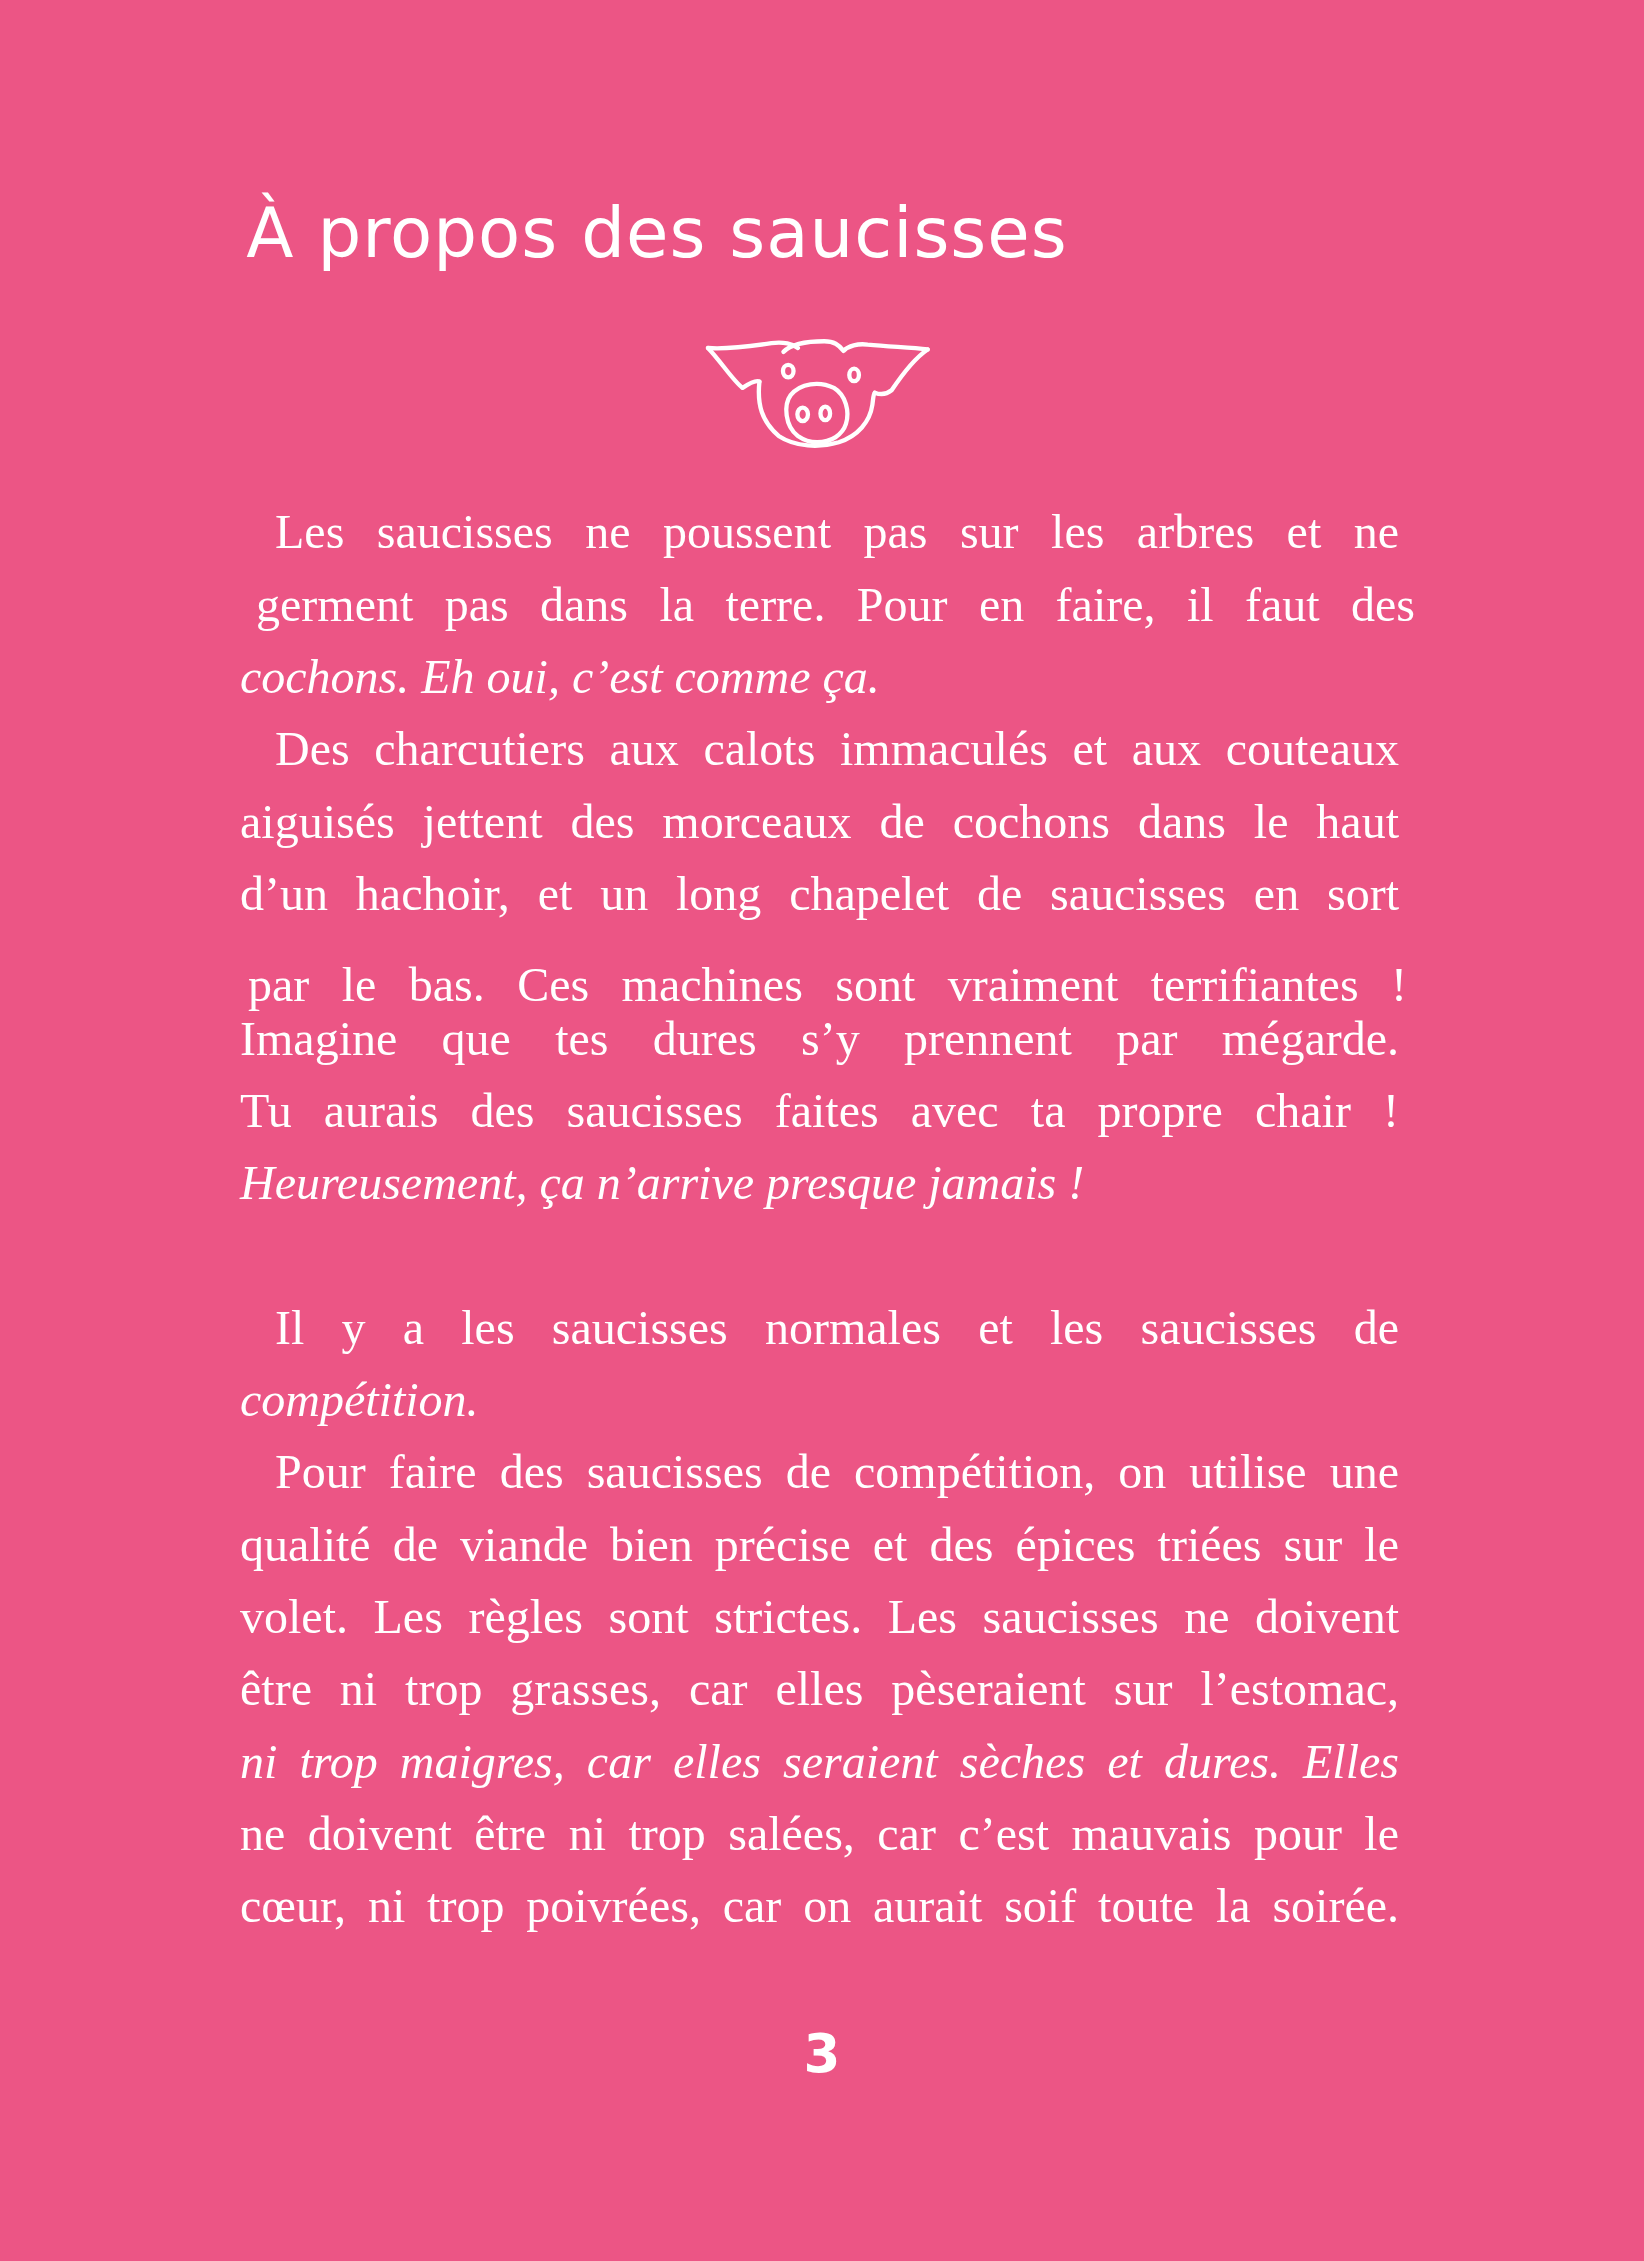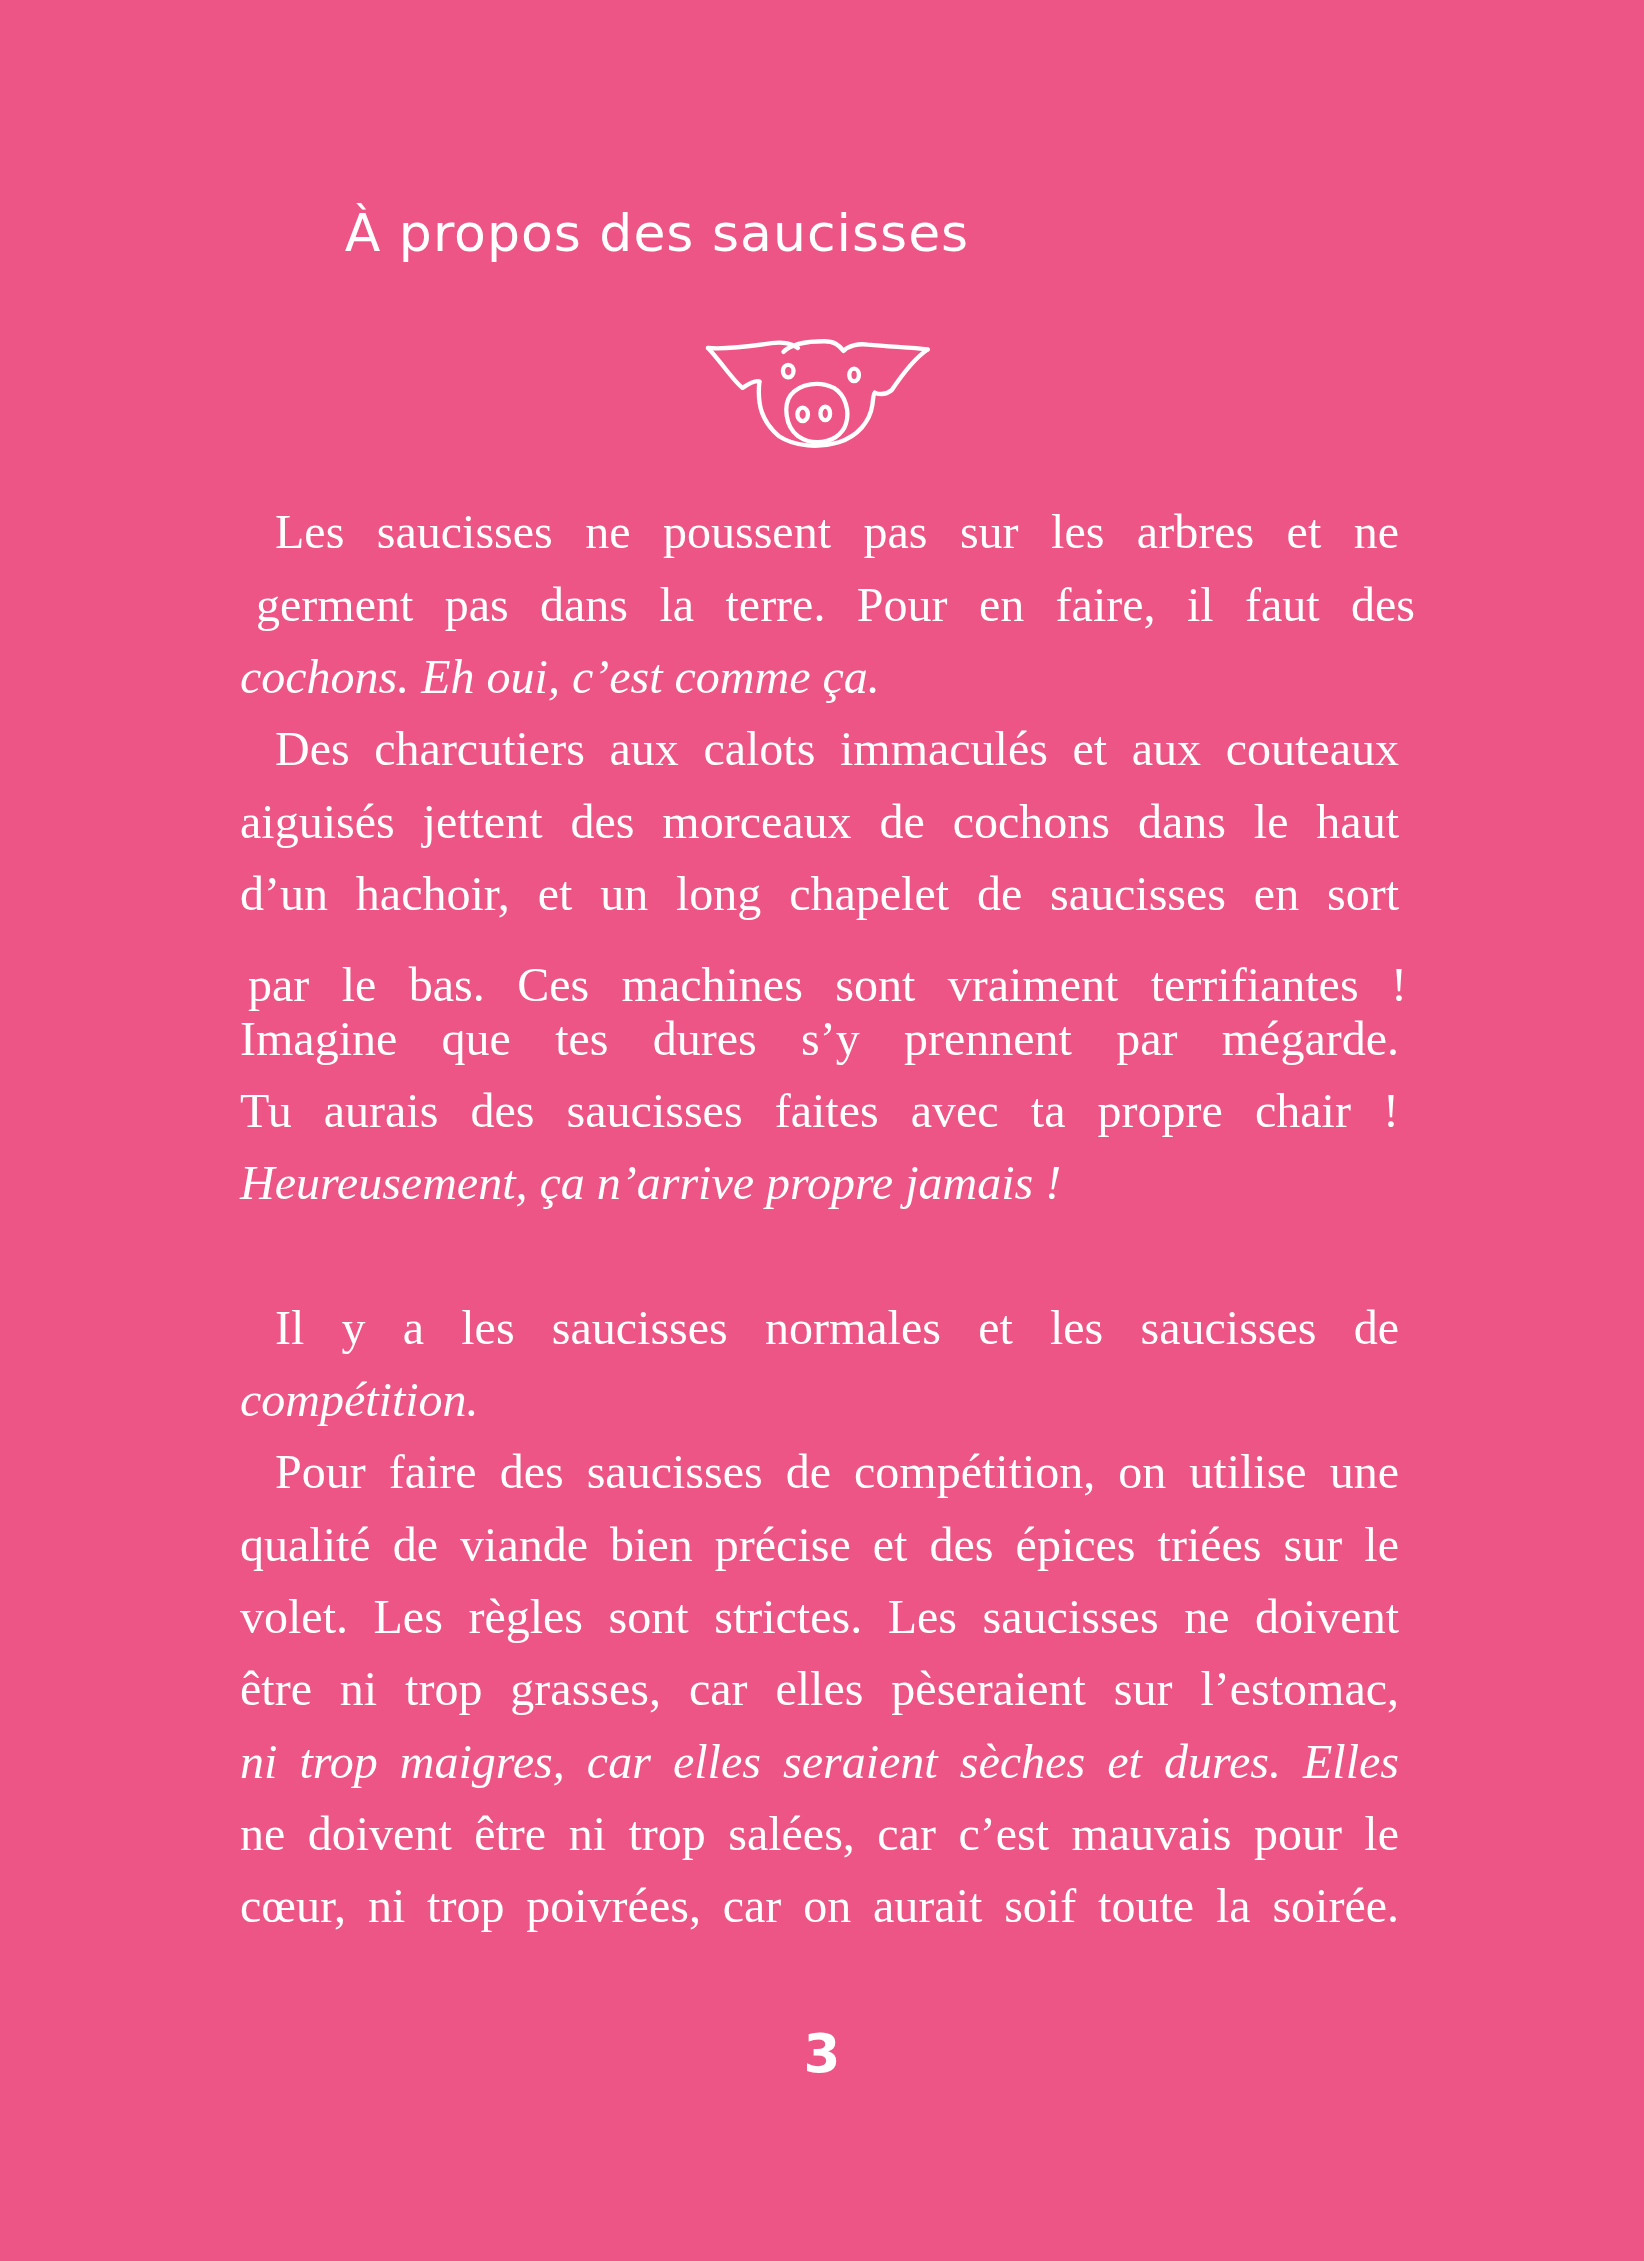--- a/index.html
+++ b/index.html
@@ -21,21 +21,21 @@
     height: 2261px;
     background: #EC5585;
   }
   .title {
     position: absolute;
     left: 0;
     width: 1314px;
     top: 190px;
     text-align: center;
     font-family: "DejaVu Sans", sans-serif;
-    font-size: 52px;
+    font-size: 69px;
     line-height: 87px;
     font-weight: 500;
     letter-spacing: 1px;
     color: #FFFFFF;
     white-space: nowrap;
   }
   .pig {
     position: absolute;
     left: 699px;
     top: 323px;
@@ -117,21 +117,21 @@
       <div class="line last" style="top:641px;">cochons. Eh oui, c’est comme ça.</div>
     </div>
 
     <div>
       <div class="line indent" style="top:713px;">Des charcutiers aux calots immaculés et aux couteaux</div>
       <div class="line" style="top:786px;">aiguisés jettent des morceaux de cochons dans le haut</div>
       <div class="line" style="top:858px;">d’un hachoir, et un long chapelet de saucisses en sort</div>
       <div class="line" style="top:949px;margin-left:8px;">par le bas. Ces machines sont vraiment terrifiantes !</div>
       <div class="line" style="top:1003px;">Imagine que tes dures s’y prennent par mégarde.</div>
       <div class="line" style="top:1075px;">Tu aurais des saucisses faites avec ta propre chair !</div>
-      <div class="line last" style="top:1147px;">Heureusement, ça n’arrive propre jamais !</div>
+      <div class="line last" style="top:1147px;">Heureusement, ça n’arrive presque jamais !</div>
     </div>
 
     <div>
       <div class="line indent" style="top:1292px;">Il y a les saucisses normales et les saucisses de</div>
       <div class="line last" style="top:1364px;">compétition.</div>
     </div>
 
     <div>
       <div class="line indent" style="top:1436px;">Pour faire des saucisses de compétition, on utilise une</div>
       <div class="line" style="top:1509px;">qualité de viande bien précise et des épices triées sur le</div>

